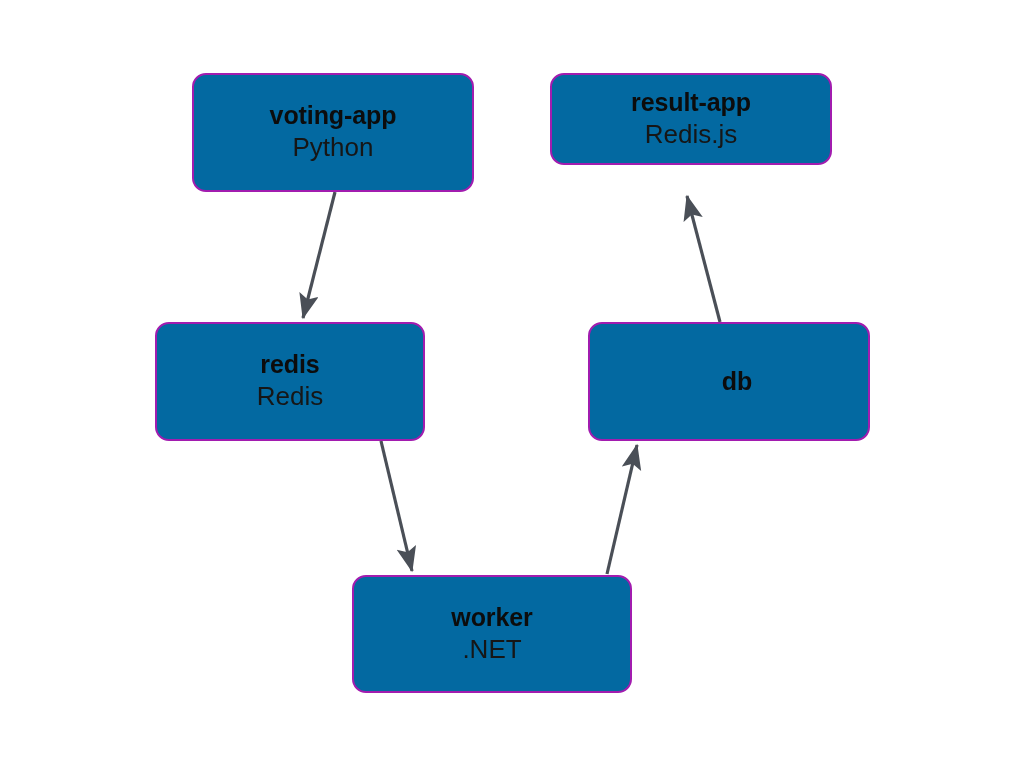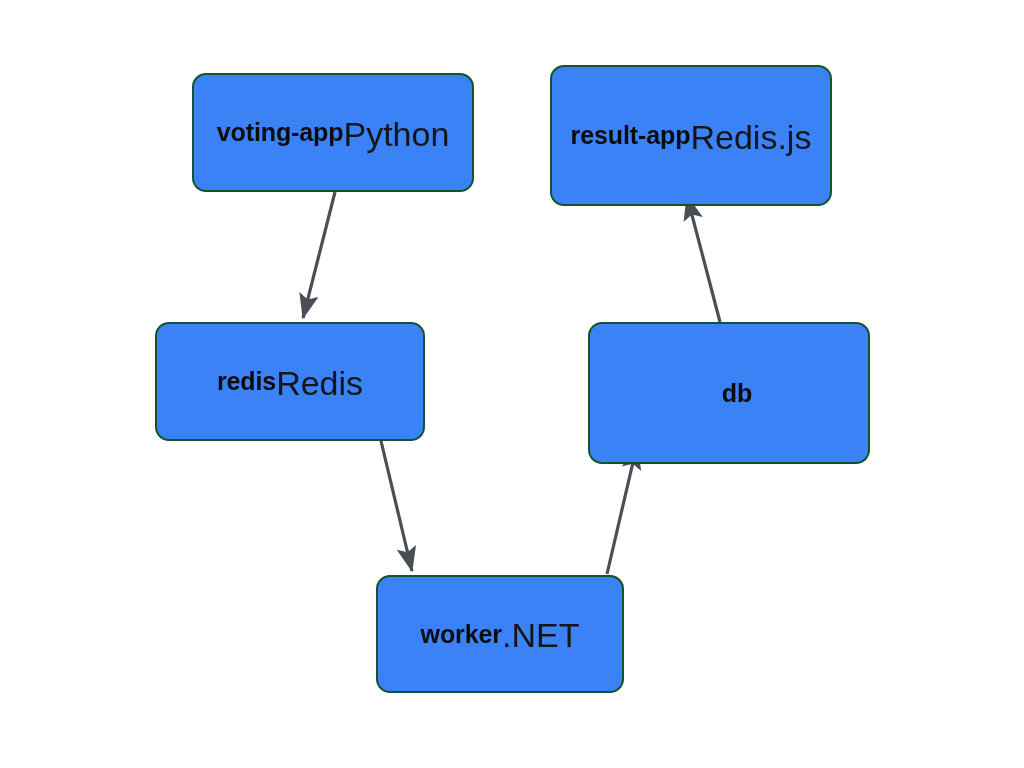--- a/index.html
+++ b/index.html
@@ -29,41 +29,41 @@
     left: 0;
     top: 0;
     width: 1024px;
     height: 768px;
     pointer-events: none;
   }
 
   .node {
     position: absolute;
     box-sizing: border-box;
-    background: #3b82f6;
-    border: 2px solid #14532d;
+    background: #0369a1;
+    border: 2px solid #a21caf;
     border-radius: 14px;
     display: flex;
-    flex-direction: row;
+    flex-direction: column;
     align-items: center;
     justify-content: center;
     z-index: 2;
   }
 
   .node-title {
     font-size: 25px;
     font-weight: bold;
     color: #0c0c0c;
     line-height: 1.08;
     letter-spacing: -0.1px;
     text-align: center;
   }
 
   .node-subtitle {
-    font-size: 34px;
+    font-size: 26px;
     font-weight: normal;
     color: #161616;
     line-height: 1.18;
     margin-top: 3px;
   }
 </style>
 </head>
 <body>
 
 <div id="diagram-canvas">
@@ -82,32 +82,32 @@
     <line class="edge-line" x1="607" y1="574" x2="637" y2="445" stroke="#4a4f57" stroke-width="3.2" marker-end="url(#arrowhead)"></line>
 
     <line class="edge-line" x1="720" y1="322" x2="687" y2="196" stroke="#4a4f57" stroke-width="3.2" marker-end="url(#arrowhead)"></line>
   </svg>
 
   <div class="node" style="left:192px; top:73px; width:282px; height:119px;">
     <div class="node-title">voting-app</div>
     <div class="node-subtitle">Python</div>
   </div>
 
-  <div class="node" style="left:550px; top:65px; width:282px; height:141px;">
+  <div class="node" style="left:550px; top:73px; width:282px; height:92px;">
     <div class="node-title">result-app</div>
     <div class="node-subtitle">Redis.js</div>
   </div>
 
   <div class="node" style="left:155px; top:322px; width:270px; height:119px;">
     <div class="node-title">redis</div>
     <div class="node-subtitle">Redis</div>
   </div>
 
-  <div class="node" style="left:588px; top:322px; width:282px; height:142px;padding-left:16px;">
+  <div class="node" style="left:588px; top:322px; width:282px; height:119px;padding-left:16px;">
     <div class="node-title">db</div>
   </div>
 
-  <div class="node" style="left:376px; top:575px; width:248px; height:118px;">
+  <div class="node" style="left:352px; top:575px; width:280px; height:118px;">
     <div class="node-title">worker</div>
     <div class="node-subtitle">.NET</div>
   </div>
 
 </div>
 
 </body></html>

